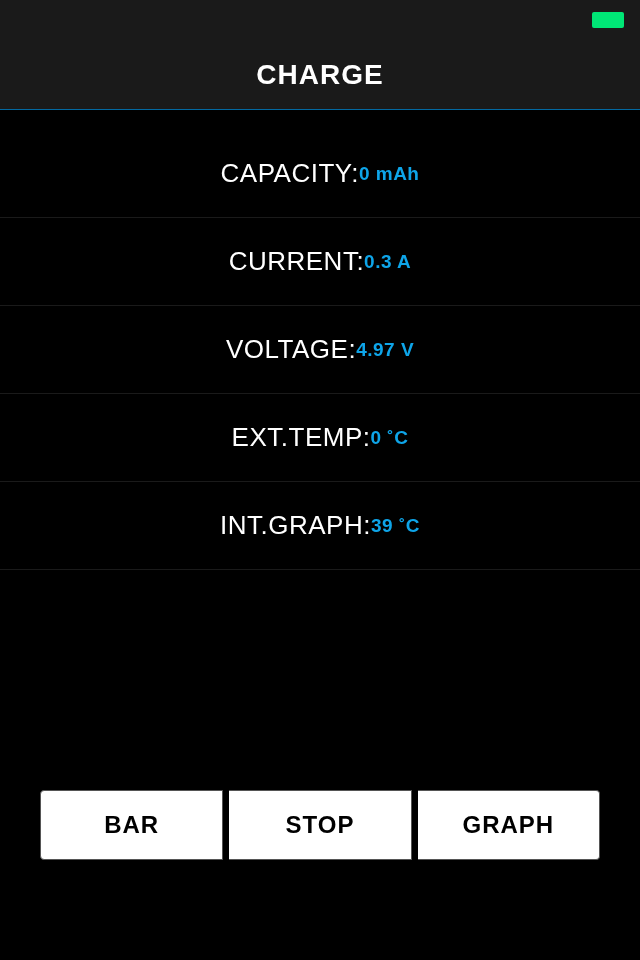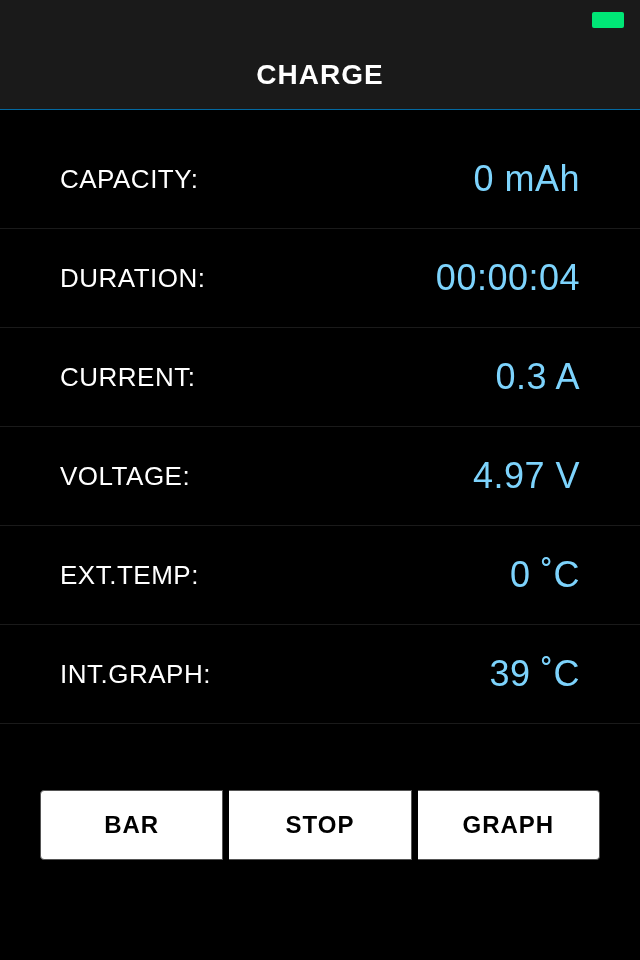--- a/index.html
+++ b/index.html
@@ -56,36 +56,36 @@
     
     .main-content {
       width: 100%;
       padding: 20px 0;
       flex: 1;
     }
 
     .data-row {
       display: flex;
       align-items: center;
-      justify-content: space-between;
+      justify-content: center;
       padding: 28px 60px;
       border-bottom: 1px solid #1a1a1a;
     }
 
     .data-label {
       color: #ffffff;
       font-size: 26px;
       font-weight: 400;
       letter-spacing: 0.5px;
     }
 
     .data-value {
-      color: #7dd3fc;
-      font-size: 36px;
-      font-weight: 400;
+      color: #0ea5e9;
+      font-size: 19px;
+      font-weight: 700;
       letter-spacing: 0.5px;
     }
 
     
     .button-bar {
       position: absolute;
       bottom: 100px;
       left: 0;
       width: 100%;
       display: flex;
@@ -130,24 +130,20 @@
 <div class="header">
   <span class="header-title">CHARGE</span>
 </div>
 
 <div class="main-content" id="metrics-container">
 <div class="data-row">
       <span class="data-label">CAPACITY:</span>
       <span class="data-value">0 mAh</span>
     </div>
     <div class="data-row">
-      <span class="data-label">DURATION:</span>
-      <span class="data-value">00:00:04</span>
-    </div>
-    <div class="data-row">
       <span class="data-label">CURRENT:</span>
       <span class="data-value">0.3 A</span>
     </div>
     <div class="data-row">
       <span class="data-label">VOLTAGE:</span>
       <span class="data-value">4.97 V</span>
     </div>
     <div class="data-row">
       <span class="data-label">EXT.TEMP:</span>
       <span class="data-value">0 ˚C</span>

